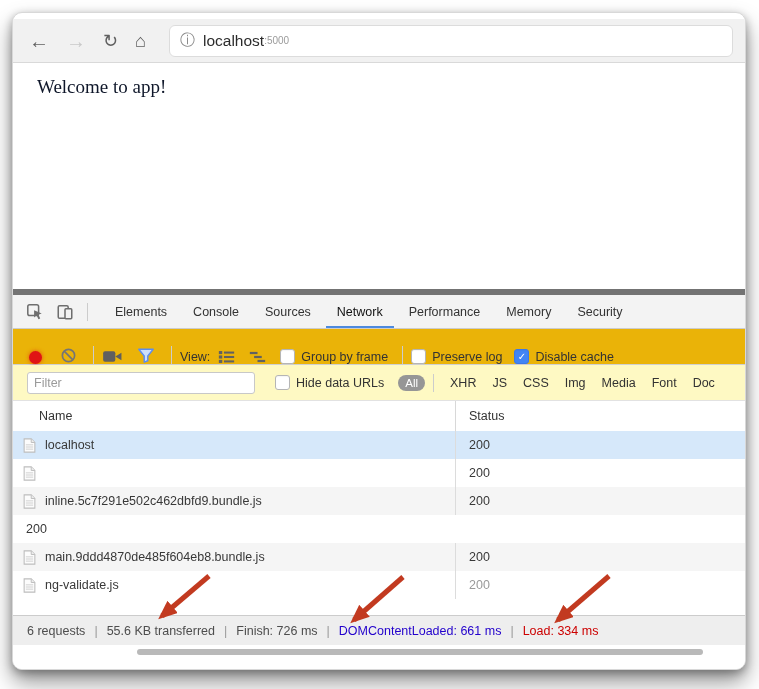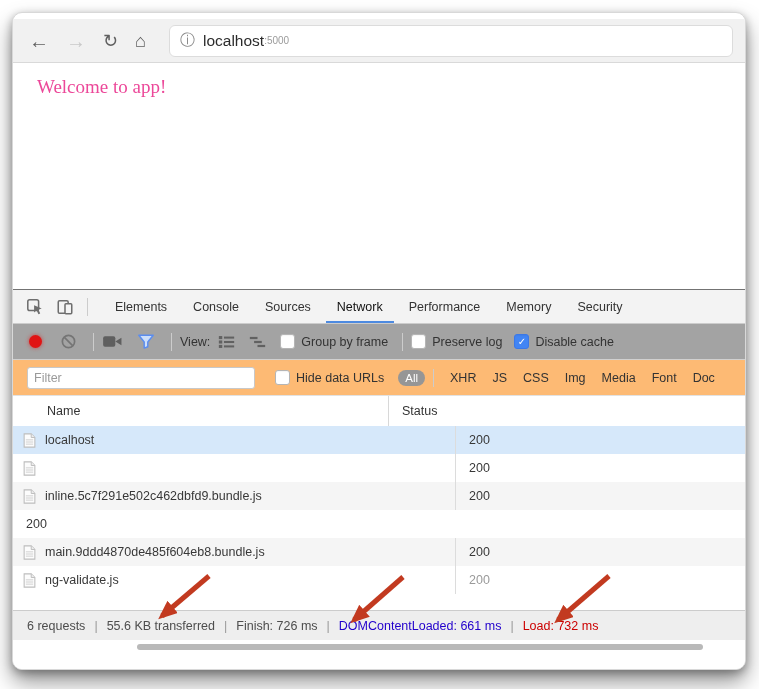--- a/index.html
+++ b/index.html
@@ -13,54 +13,54 @@
   .nav-btn{font-size:20px;color:#5f5f5f;margin-right:17px;line-height:1;cursor:default;}
   .nav-btn.disabled{color:#c9c9c9;}
   .nav-btn.small{font-size:18px;}
   .address-bar{flex:1;height:30px;background:#fff;border:1px solid #dcdcdc;border-radius:6px;
     display:flex;align-items:center;padding:0 10px;margin-left:6px;}
   .info-icon{color:#8a8a8a;font-size:15px;margin-right:8px;}
   .addr-host{font-size:15.5px;color:#2b2b2b;}
   .addr-port{font-size:10px;color:#9b9b9b;}
   
   .page-content{position:absolute;top:50px;left:0;right:0;height:226px;background:#fff;}
-  .welcome{font-family:"Liberation Serif",serif;font-size:19px;color:#ec4899;margin:13px 0 0 24px;}
-  
-  .devtools{position:absolute;top:276px;left:0;right:0;bottom:0;border-top:1px solid #737373;background:#fff;}
+  .welcome{font-family:"Liberation Serif",serif;font-size:19px;color:#0f172a;margin:13px 0 0 24px;}
+  
+  .devtools{position:absolute;top:276px;left:0;right:0;bottom:0;border-top:6px solid #737373;background:#fff;}
   .tabbar{position:absolute;top:0;left:0;right:0;height:34px;background:#f3f3f3;border-bottom:1px solid #ccc;
     display:flex;align-items:center;padding-left:12px;box-sizing:border-box;}
   .ticon{width:20px;height:20px;display:flex;align-items:center;justify-content:center;margin-right:10px;}
   .vdiv{width:1px;height:18px;background:#ccc;margin:0 8px 0 2px;}
   .tabs{display:flex;height:100%;align-items:stretch;margin-left:6px;}
   .tab{position:relative;display:flex;align-items:center;padding:0 13px;font-size:12.5px;color:#333;cursor:default;}
   .tab.active{color:#111;}
   .tab.active::after{content:"";position:absolute;left:2px;right:2px;bottom:0;height:2.5px;background:#4d8ae0;}
   
-  .nettoolbar{position:absolute;top:34px;left:0;right:0;height:36px;background:#a3a3a3;border-bottom:1px solid #d0d0d0;
-    display:flex;align-items:center;padding-left:16px;box-sizing:border-box;font-size:12.5px;color:#333;}
+  .nettoolbar{position:absolute;top:34px;left:0;right:0;height:36px;background:#eab308;border-bottom:1px solid #d0d0d0;
+    display:flex;align-items:flex-end;padding-left:16px;box-sizing:border-box;font-size:12.5px;color:#333;}
   .record-dot{width:13px;height:13px;border-radius:50%;background:#e01414;box-shadow:0 0 4px rgba(224,20,20,.65);margin-right:18px;}
   .nt-icon{display:flex;align-items:center;margin-right:14px;}
   .toolbar-label{margin-right:8px;}
   .cb{width:13px;height:13px;border:1px solid #b5b5b5;border-radius:3px;background:#fff;display:inline-flex;
     align-items:center;justify-content:center;margin-right:6px;flex:0 0 auto;box-shadow:inset 0 1px 1px rgba(0,0,0,.04);}
   .cb.checked{background:#4285f4;border-color:#3b78e7;color:#fff;font-size:10px;line-height:1;}
   .cb-group{display:flex;align-items:center;margin-right:12px;}
   
-  .filterrow{position:absolute;top:70px;left:0;right:0;height:36px;background:#fdba74;border-bottom:1px solid #e2e2e2;
+  .filterrow{position:absolute;top:70px;left:0;right:0;height:36px;background:#fef9c3;border-bottom:1px solid #e2e2e2;
     display:flex;align-items:center;padding-left:14px;box-sizing:border-box;font-size:12.5px;color:#333;}
   .filter-input{width:228px;height:22px;border:1px solid #c8c8c8;border-radius:3px;font-size:12.5px;
     padding:0 6px;box-sizing:border-box;color:#333;outline:none;margin-right:20px;font-family:"Liberation Sans",sans-serif;}
   .filter-input::placeholder{color:#9a9a9a;}
   .pill{background:#969696;color:#fff;font-size:11.5px;border-radius:9px;padding:2px 7px;margin:0 6px 0 2px;}
   .types{display:flex;align-items:center;}
   .type-item{margin:0 8px;color:#333;}
   
   .tableheader{position:absolute;top:106px;left:0;right:0;height:30px;background:#fff;border-bottom:1px solid #ccc;
     display:flex;align-items:center;font-size:12.5px;color:#333;}
-  .hcell-name{width:376px;padding-left:34px;box-sizing:border-box;border-right:1px solid #d8d8d8;height:100%;display:flex;align-items:center;}
+  .hcell-name{width:443px;padding-left:26px;box-sizing:border-box;border-right:1px solid #d8d8d8;height:100%;display:flex;align-items:center;}
   .hcell-status{padding-left:13px;}
   .rows{position:absolute;top:136px;left:0;right:0;}
   .req-row{height:28px;display:flex;align-items:center;font-size:12.5px;color:#383838;background:#fff;}
   .req-row.alt{background:#f5f5f5;}
   .req-row.selected{background:#d6e8fa;}
   .cell-name{width:443px;height:100%;padding-left:10px;box-sizing:border-box;border-right:1px solid #dcdcdc;
     display:flex;align-items:center;gap:9px;overflow:hidden;white-space:nowrap;}
   .cell-status{padding-left:13px;}
   .cell-status.dim{color:#9a9a9a;}
   .doc-icon{display:flex;align-items:center;}
@@ -296,21 +296,21 @@
 
     <div class="statusbar">
         <span class="sb-item default">6 requests</span>
         <span class="sb-sep">|</span>
         <span class="sb-item default">55.6 KB transferred</span>
         <span class="sb-sep">|</span>
         <span class="sb-item default">Finish: 726 ms</span>
         <span class="sb-sep">|</span>
         <span class="sb-item blue">DOMContentLoaded: 661 ms</span>
         <span class="sb-sep">|</span>
-        <span class="sb-item red">Load: 732 ms</span>
+        <span class="sb-item red">Load: 334 ms</span>
       </div>
     <div class="hscroll">
       <div class="hthumb"></div>
     </div>
   </div>
 
   <svg class="arrows" viewBox="0 0 732 656">
     <defs>
       <marker id="ah" markerUnits="userSpaceOnUse" markerWidth="20" markerHeight="18" refX="14" refY="8" orient="auto">
         <path d="M0,0 L19,8 L0,16 Z" fill="#c23a20"></path>

